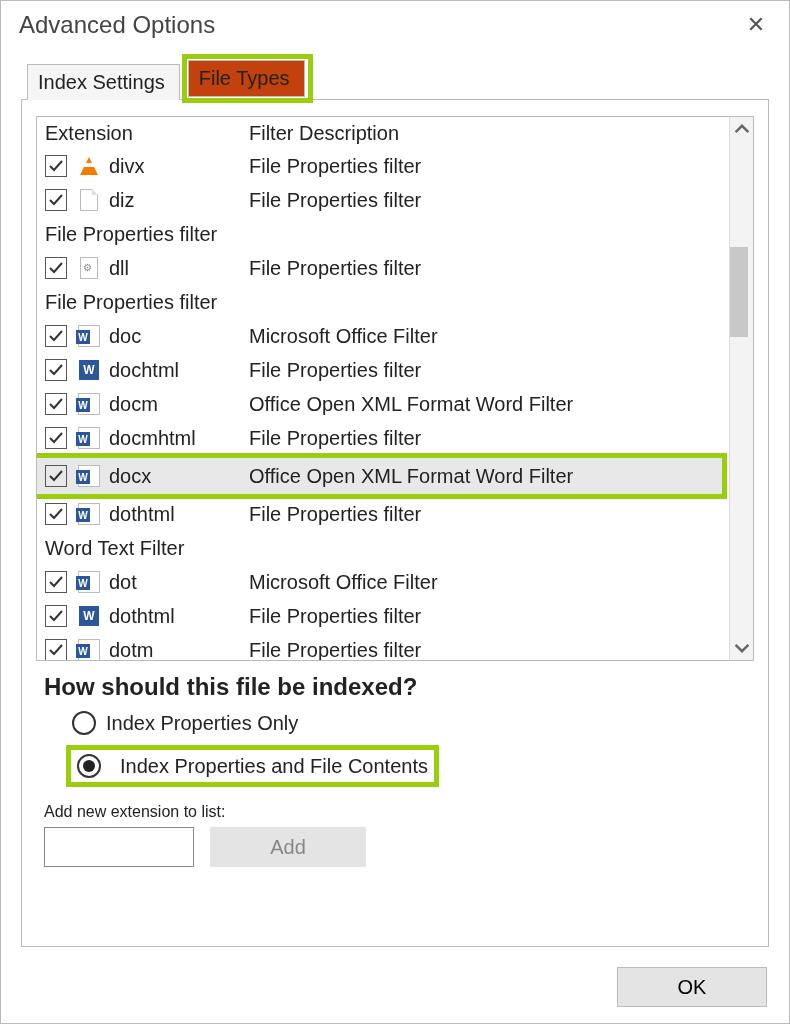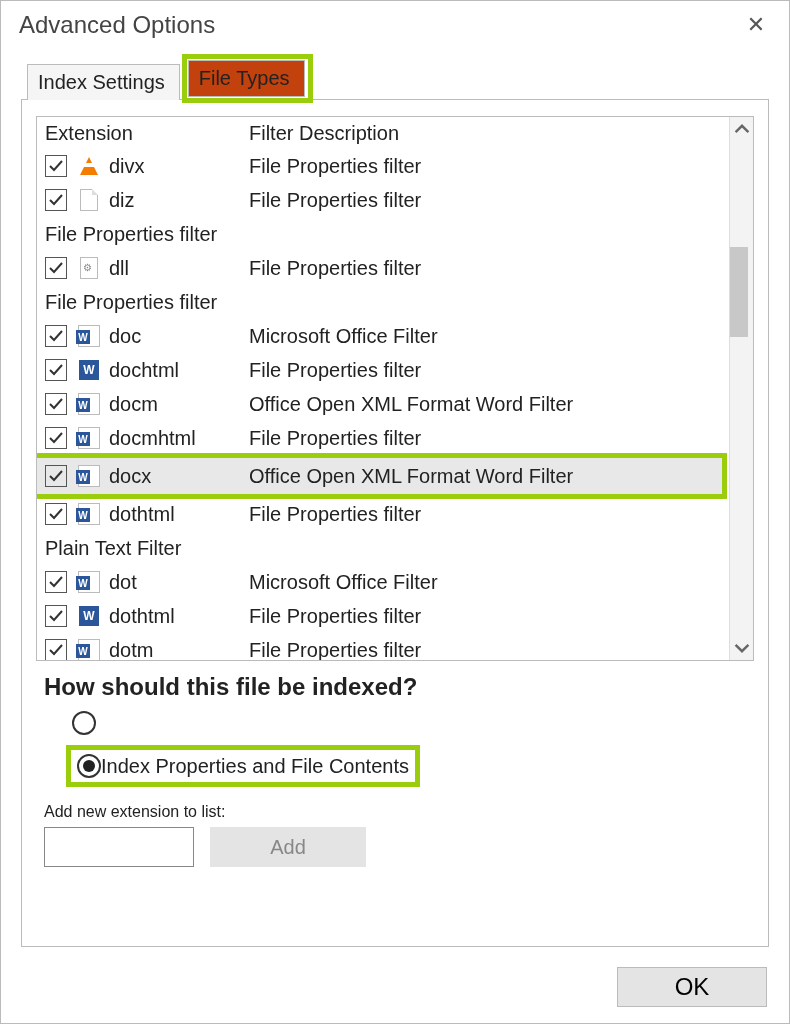--- a/index.html
+++ b/index.html
@@ -151,21 +151,21 @@
     width: 12px; height: 12px;
     border-radius: 50%;
     background: #222;
   }
   .radio-hilite {
     border: 5px solid #9acd0b;
     display: inline-flex;
     padding: 4px 6px;
     margin-left: 30px;
     align-items:center;
-    gap:0;
+    gap:19px;
   }
   .add-ext-label { padding: 12px 8px 6px 8px; font-size:16px;}
   .add-ext-row { display:flex; gap:16px; padding: 0 8px;}
   .add-input {
     width: 150px; height: 40px;
     border: 1px solid #888;
     background:#fff;
   }
   .add-btn {
     width: 156px; height: 40px;
@@ -177,21 +177,21 @@
   .dialog-buttons {
     display:flex;
     justify-content:flex-end;
     gap: 14px;
     padding: 10px 22px 16px 0;
   }
   .dlg-btn {
     width: 150px; height: 40px;
     background: #e4e4e4;
     border: 1px solid #bbb;
-    font-size: 24px;
+    font-size: 20px;
   }
   
   .fi-blank {
     width: 18px; height: 22px;
     border: 1px solid #bbb;
     background: #fff;
     position: relative;
   }
   .fi-blank::after{
     content:''; position:absolute; top:-1px; right:-1px;
@@ -379,21 +379,21 @@
                 </svg>
               </span>
               <span class="ficon">
                 <span class="fi-worddoc"></span>
               </span>
               <span>dothtml</span>
             </div>
             <div class="col-desc">File Properties filter</div>
           </div>
           <div class="list-row">
-            <div class="col-desc">Plain Text Filter</div>
+            <div class="col-desc">Word Text Filter</div>
           </div>
           <div class="list-row">
             <div class="col-ext">
               <span class="cb">
                 <svg viewBox="0 0 16 16">
                   <path d="M2 8 L6 12 L14 3" fill="none" stroke="#333" stroke-width="2"></path>
                 </svg>
               </span>
               <span class="ficon">
                 <span class="fi-worddoc"></span>
@@ -441,20 +441,21 @@
         <svg class="sb-arrow" viewBox="0 0 10 10">
             <path d="M1 3 L5 7 L9 3" fill="none" stroke="#666" stroke-width="1.5"></path>
           </svg>
       </div>
     </div>
 
     <div class="question-row">How should this file be indexed?</div>
 
     <div class="radio-row">
       <span class="radio"></span>
+      <span>Index Properties Only</span>
     </div>
 
     <div style="padding:4px 0">
       <span class="radio-hilite">
         <span class="radio">
             <span class="dot"></span>
           </span>
         <span>Index Properties and File Contents</span>
       </span>
     </div>

